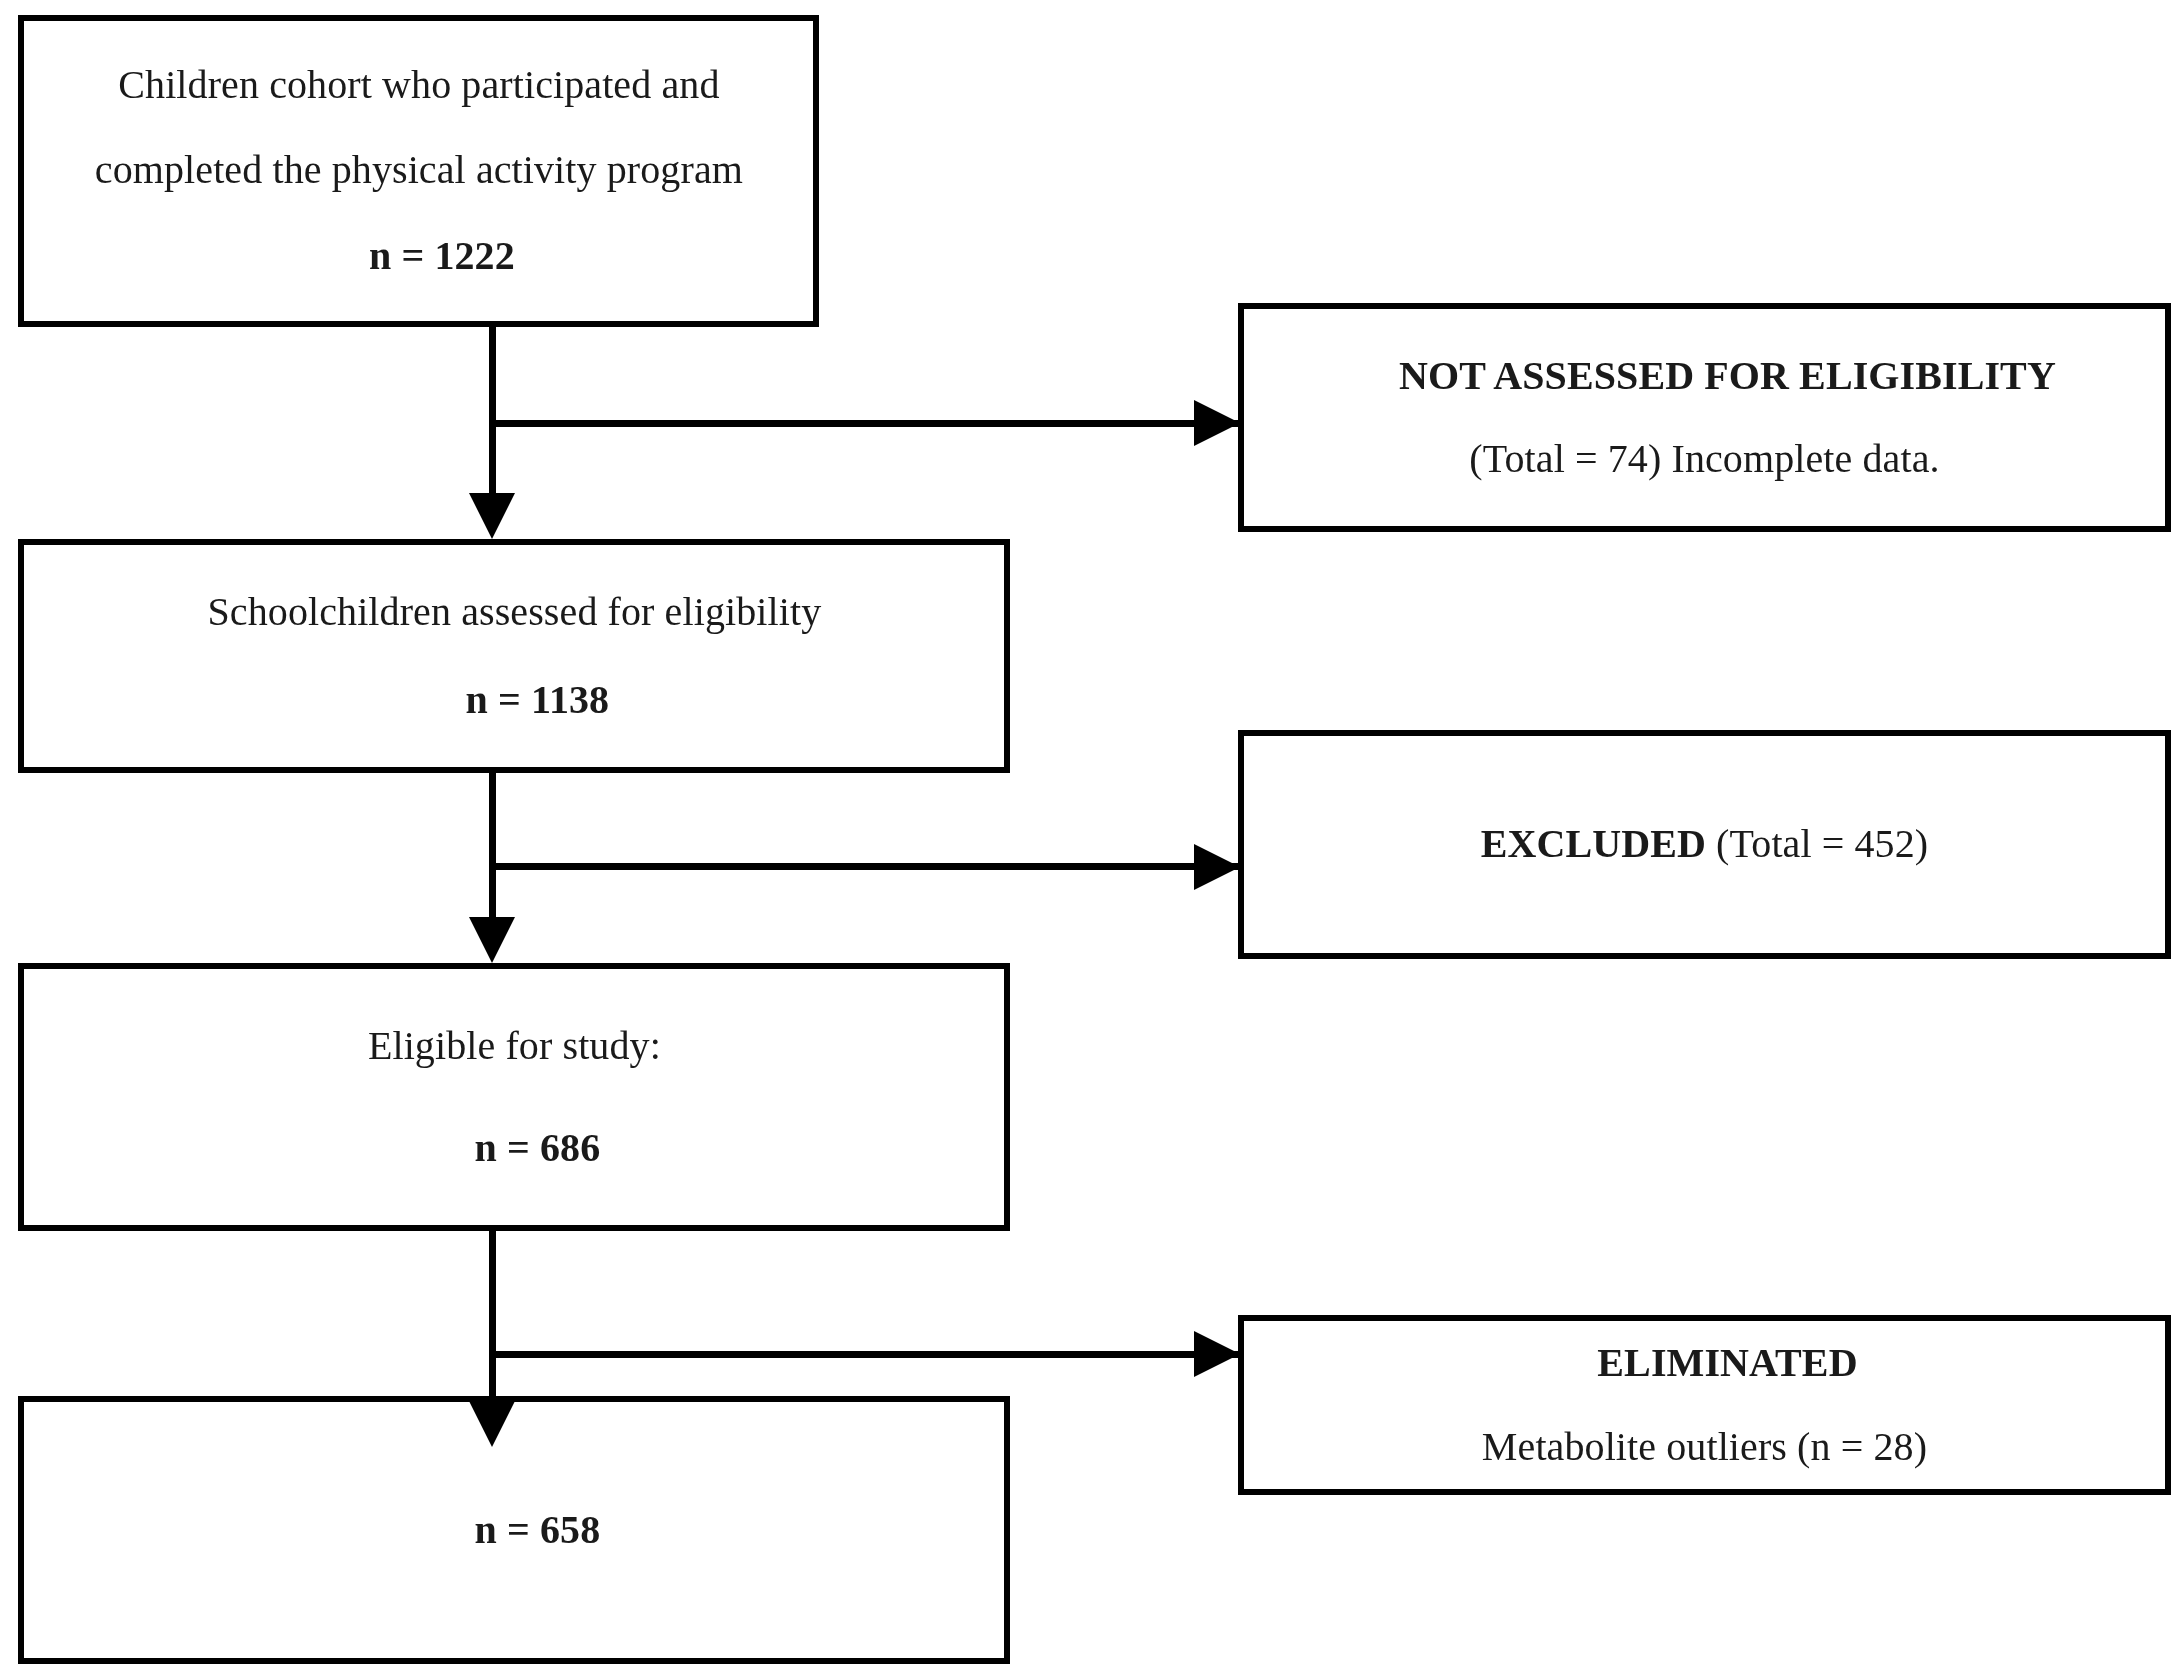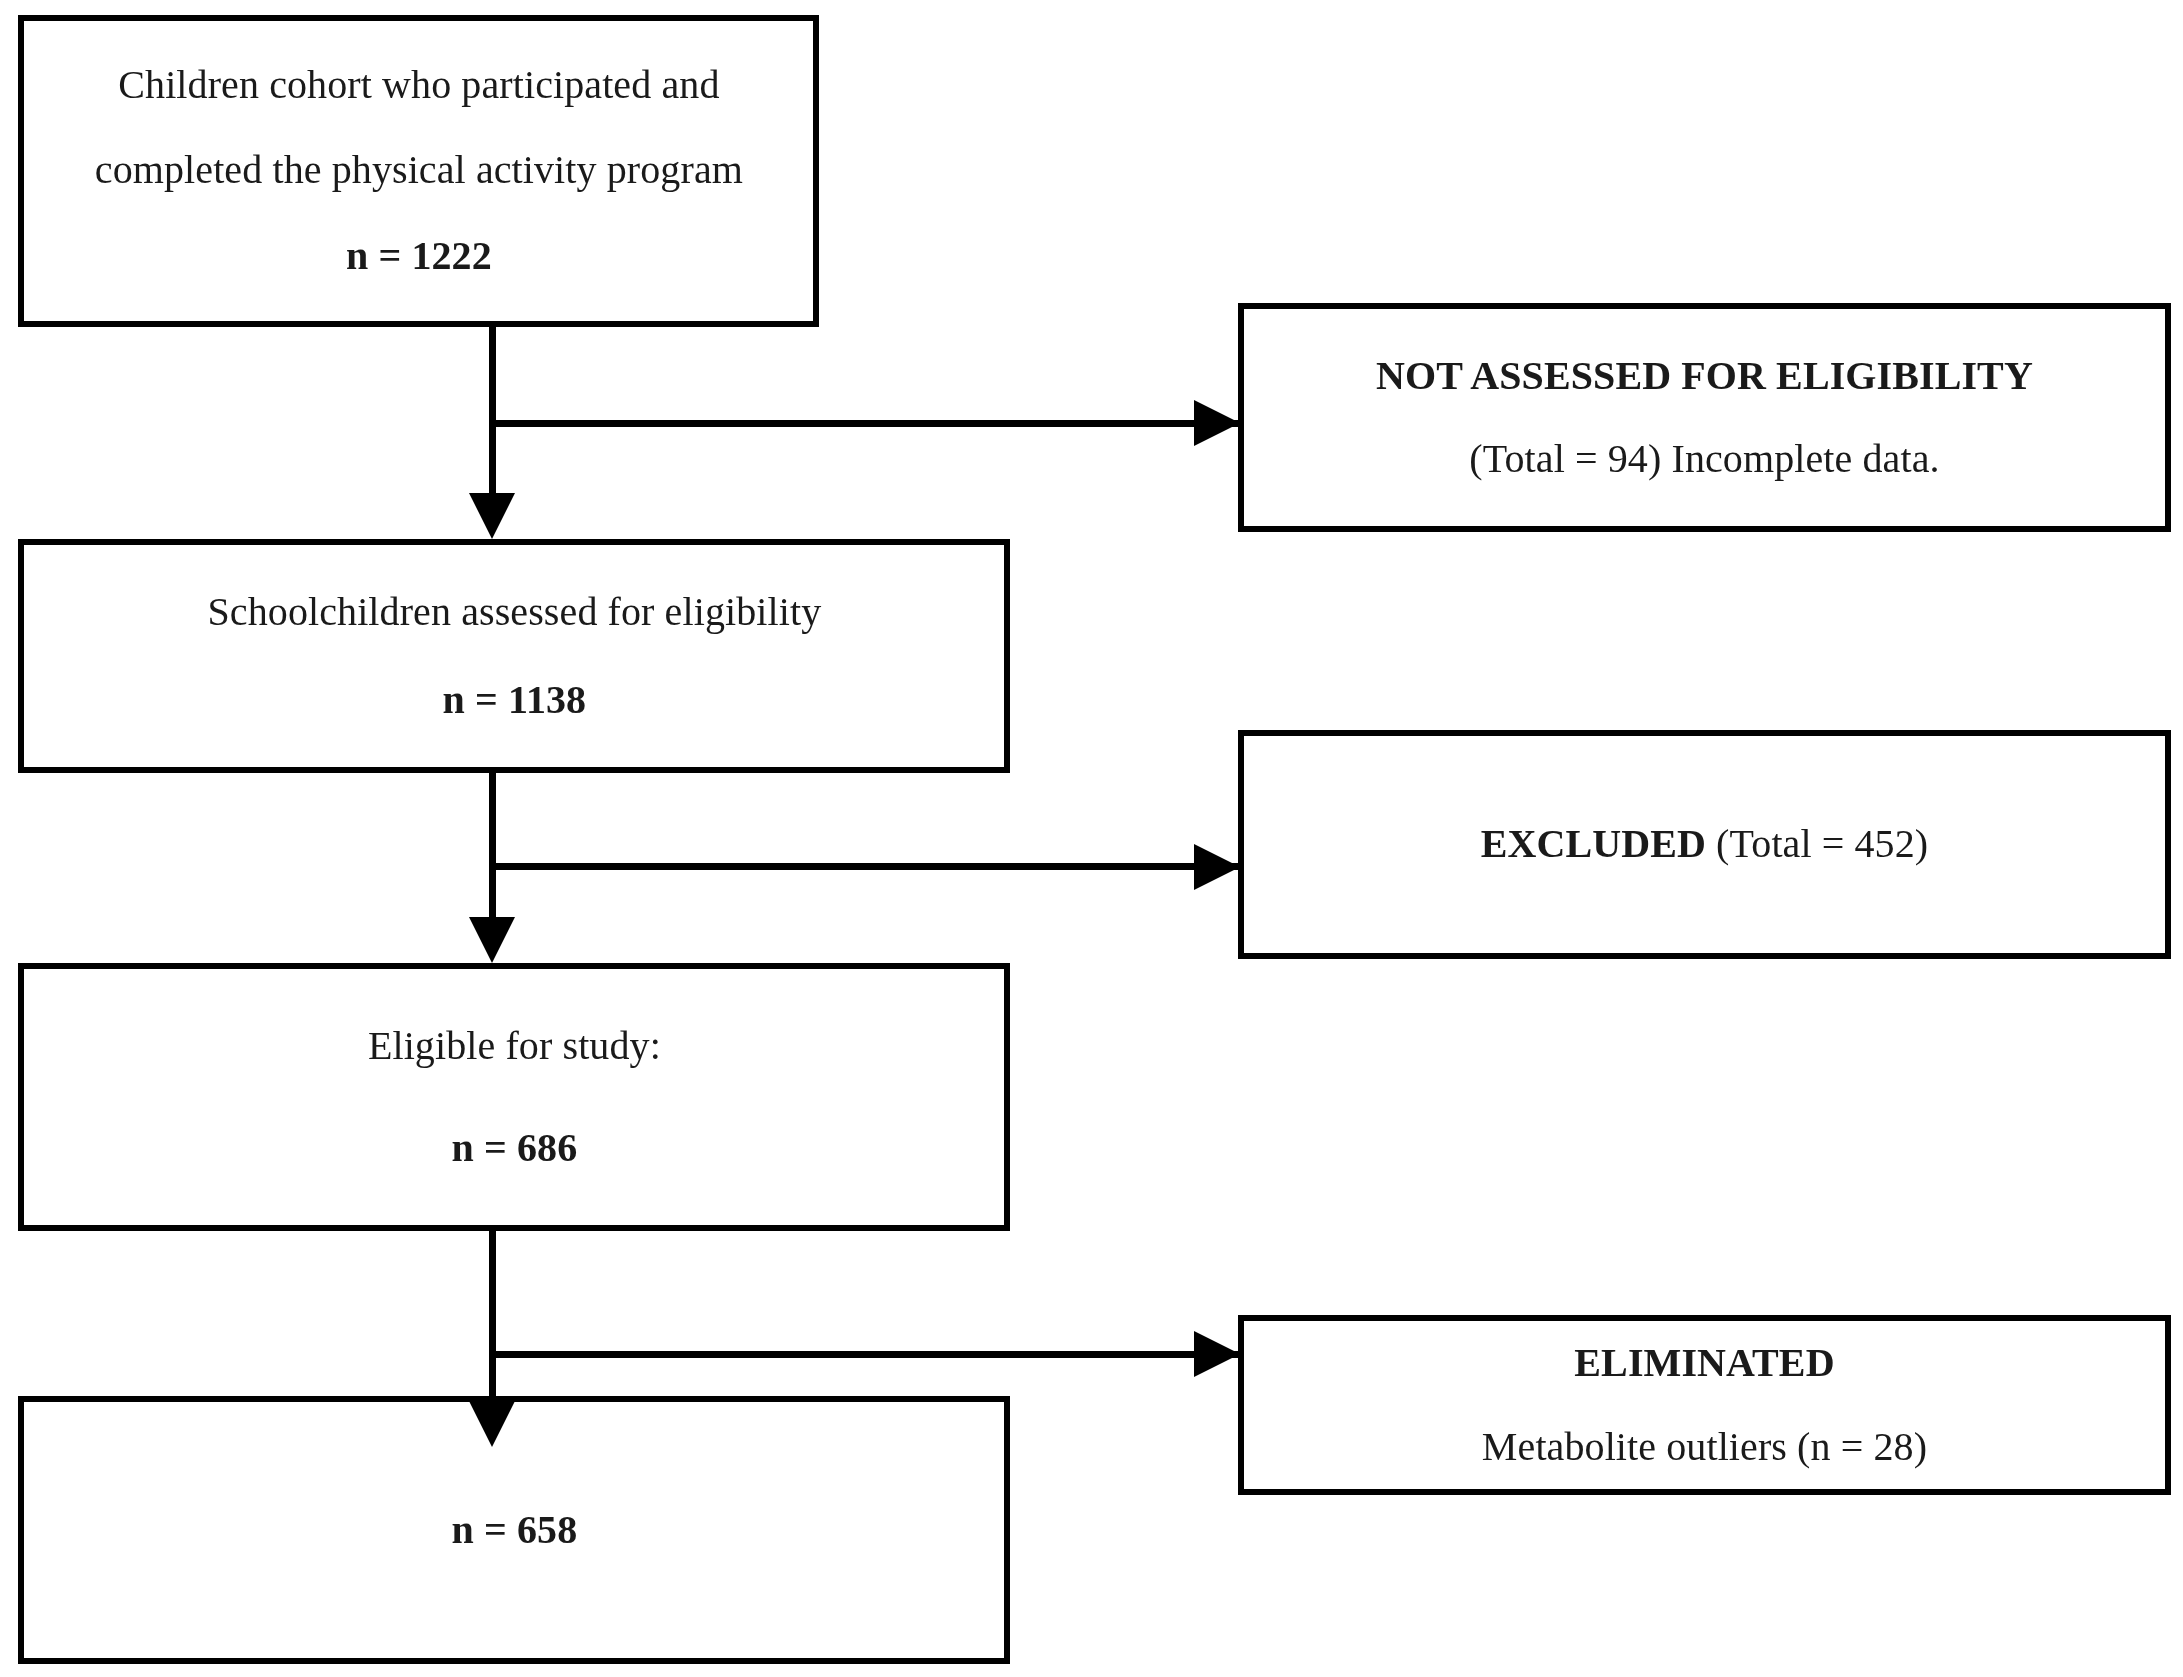--- a/index.html
+++ b/index.html
@@ -32,21 +32,21 @@
   }
   .node .line {
     display: block;
     width: 100%;
     font-size: 40px;
     line-height: 1.06;
     letter-spacing: 0.1px;
     white-space: nowrap;
   }
   .node .line + .line { margin-top: 43px; }
-  .line.bold { font-weight: 700; }
+  .line.bold { font-weight: 700; padding-left: 46px; }
   .line .b  { font-weight: 700; }
   .line .r  { font-weight: 400; }
 
   
   #node-cohort      { left: 18.4px;  top: 14.7px;   width: 801px; height: 312px; }
   #node-assessed    { left: 18.4px;  top: 539px;  width: 992px; height: 234px; }
   #node-eligible    { left: 18.4px;  top: 963px; width: 992px; height: 268px; }
   #node-analysis    { left: 18.4px;  top: 1396px; width: 992px; height: 268px; }
 
   
@@ -130,21 +130,21 @@
     <span class="line">Eligible for study:</span>
     <span class="line bold">n = 686</span>
   </div>
 
   <div class="node" id="node-analysis">
     <span class="line bold">n = 658</span>
   </div>
 
   <div class="node" id="node-not-assessed">
     <span class="line bold">NOT ASSESSED FOR ELIGIBILITY</span>
-    <span class="line">(Total = 94) Incomplete data.</span>
+    <span class="line">(Total = 74) Incomplete data.</span>
   </div>
 
   <div class="node" id="node-excluded">
     <span class="line"><span class="b">EXCLUDED</span><span class="r"> (Total = 452)</span></span>
   </div>
 
   <div class="node" id="node-eliminated">
     <span class="line bold">ELIMINATED</span>
     <span class="line">Metabolite outliers (n = 28)</span>
   </div>

